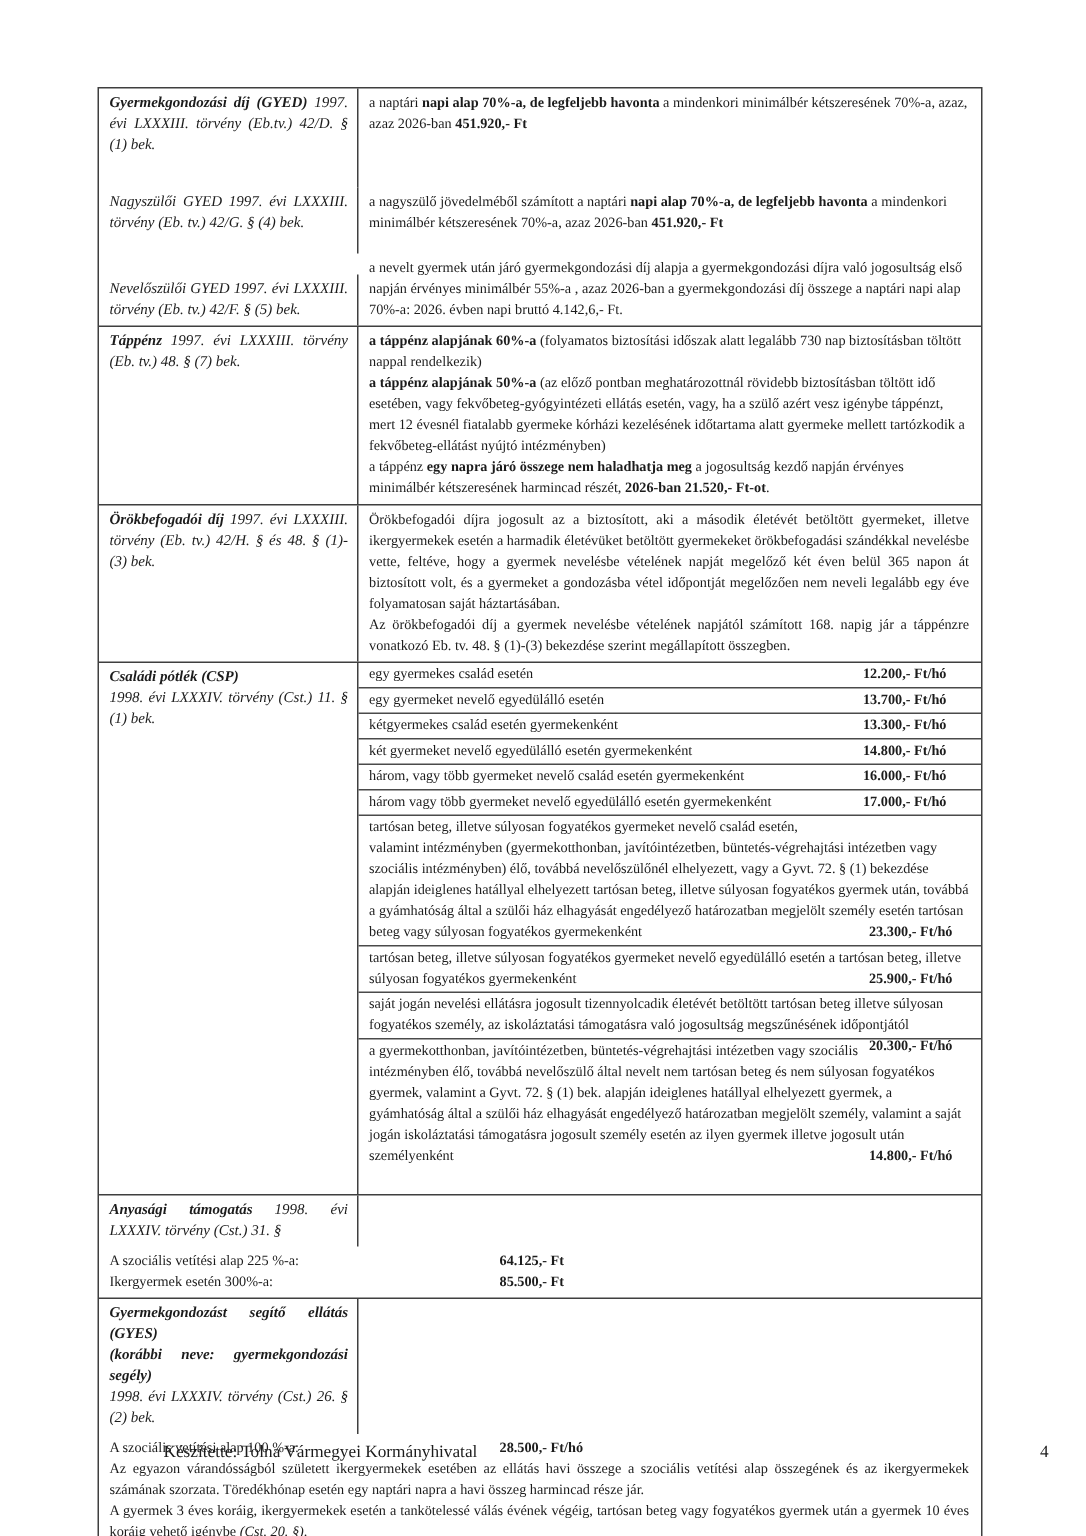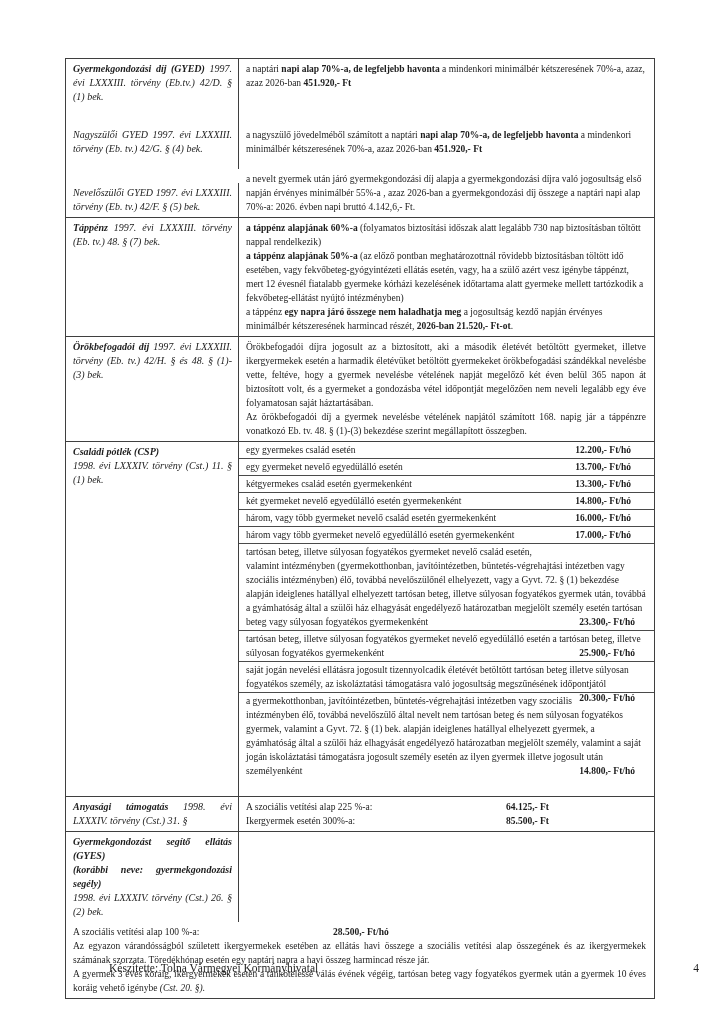--- a/index.html
+++ b/index.html
@@ -28,21 +28,21 @@
     font-size:10px;
   }
   .cr{flex:1;box-sizing:border-box;padding:3px 8px 3px 7px;}
   .cr.nopad{padding:0;}
   p{margin:0;}
   .bi{font-weight:bold;}
   .justify{text-align:justify;}
   .h66{min-height:66px;}
   .h44{min-height:44px;}
   .h42{min-height:42px;align-items:flex-end;}
-  .h29{min-height:29px;}
+  .h29{min-height:29px;flex-direction:column;}
   
   .sub{
     display:flex;justify-content:space-between;
     padding:1px 7px;border-bottom:1px solid #4a4a4a;
   }
   .sub .val{font-weight:bold;padding-right:16px;white-space:nowrap;}
   .sublong{display:block;padding:1px 7px;border-bottom:1px solid #4a4a4a;}
   .sublong.last{border-bottom:none;padding-bottom:18px;}
   .valf{float:right;font-weight:bold;padding-right:12px;white-space:nowrap;}
   

